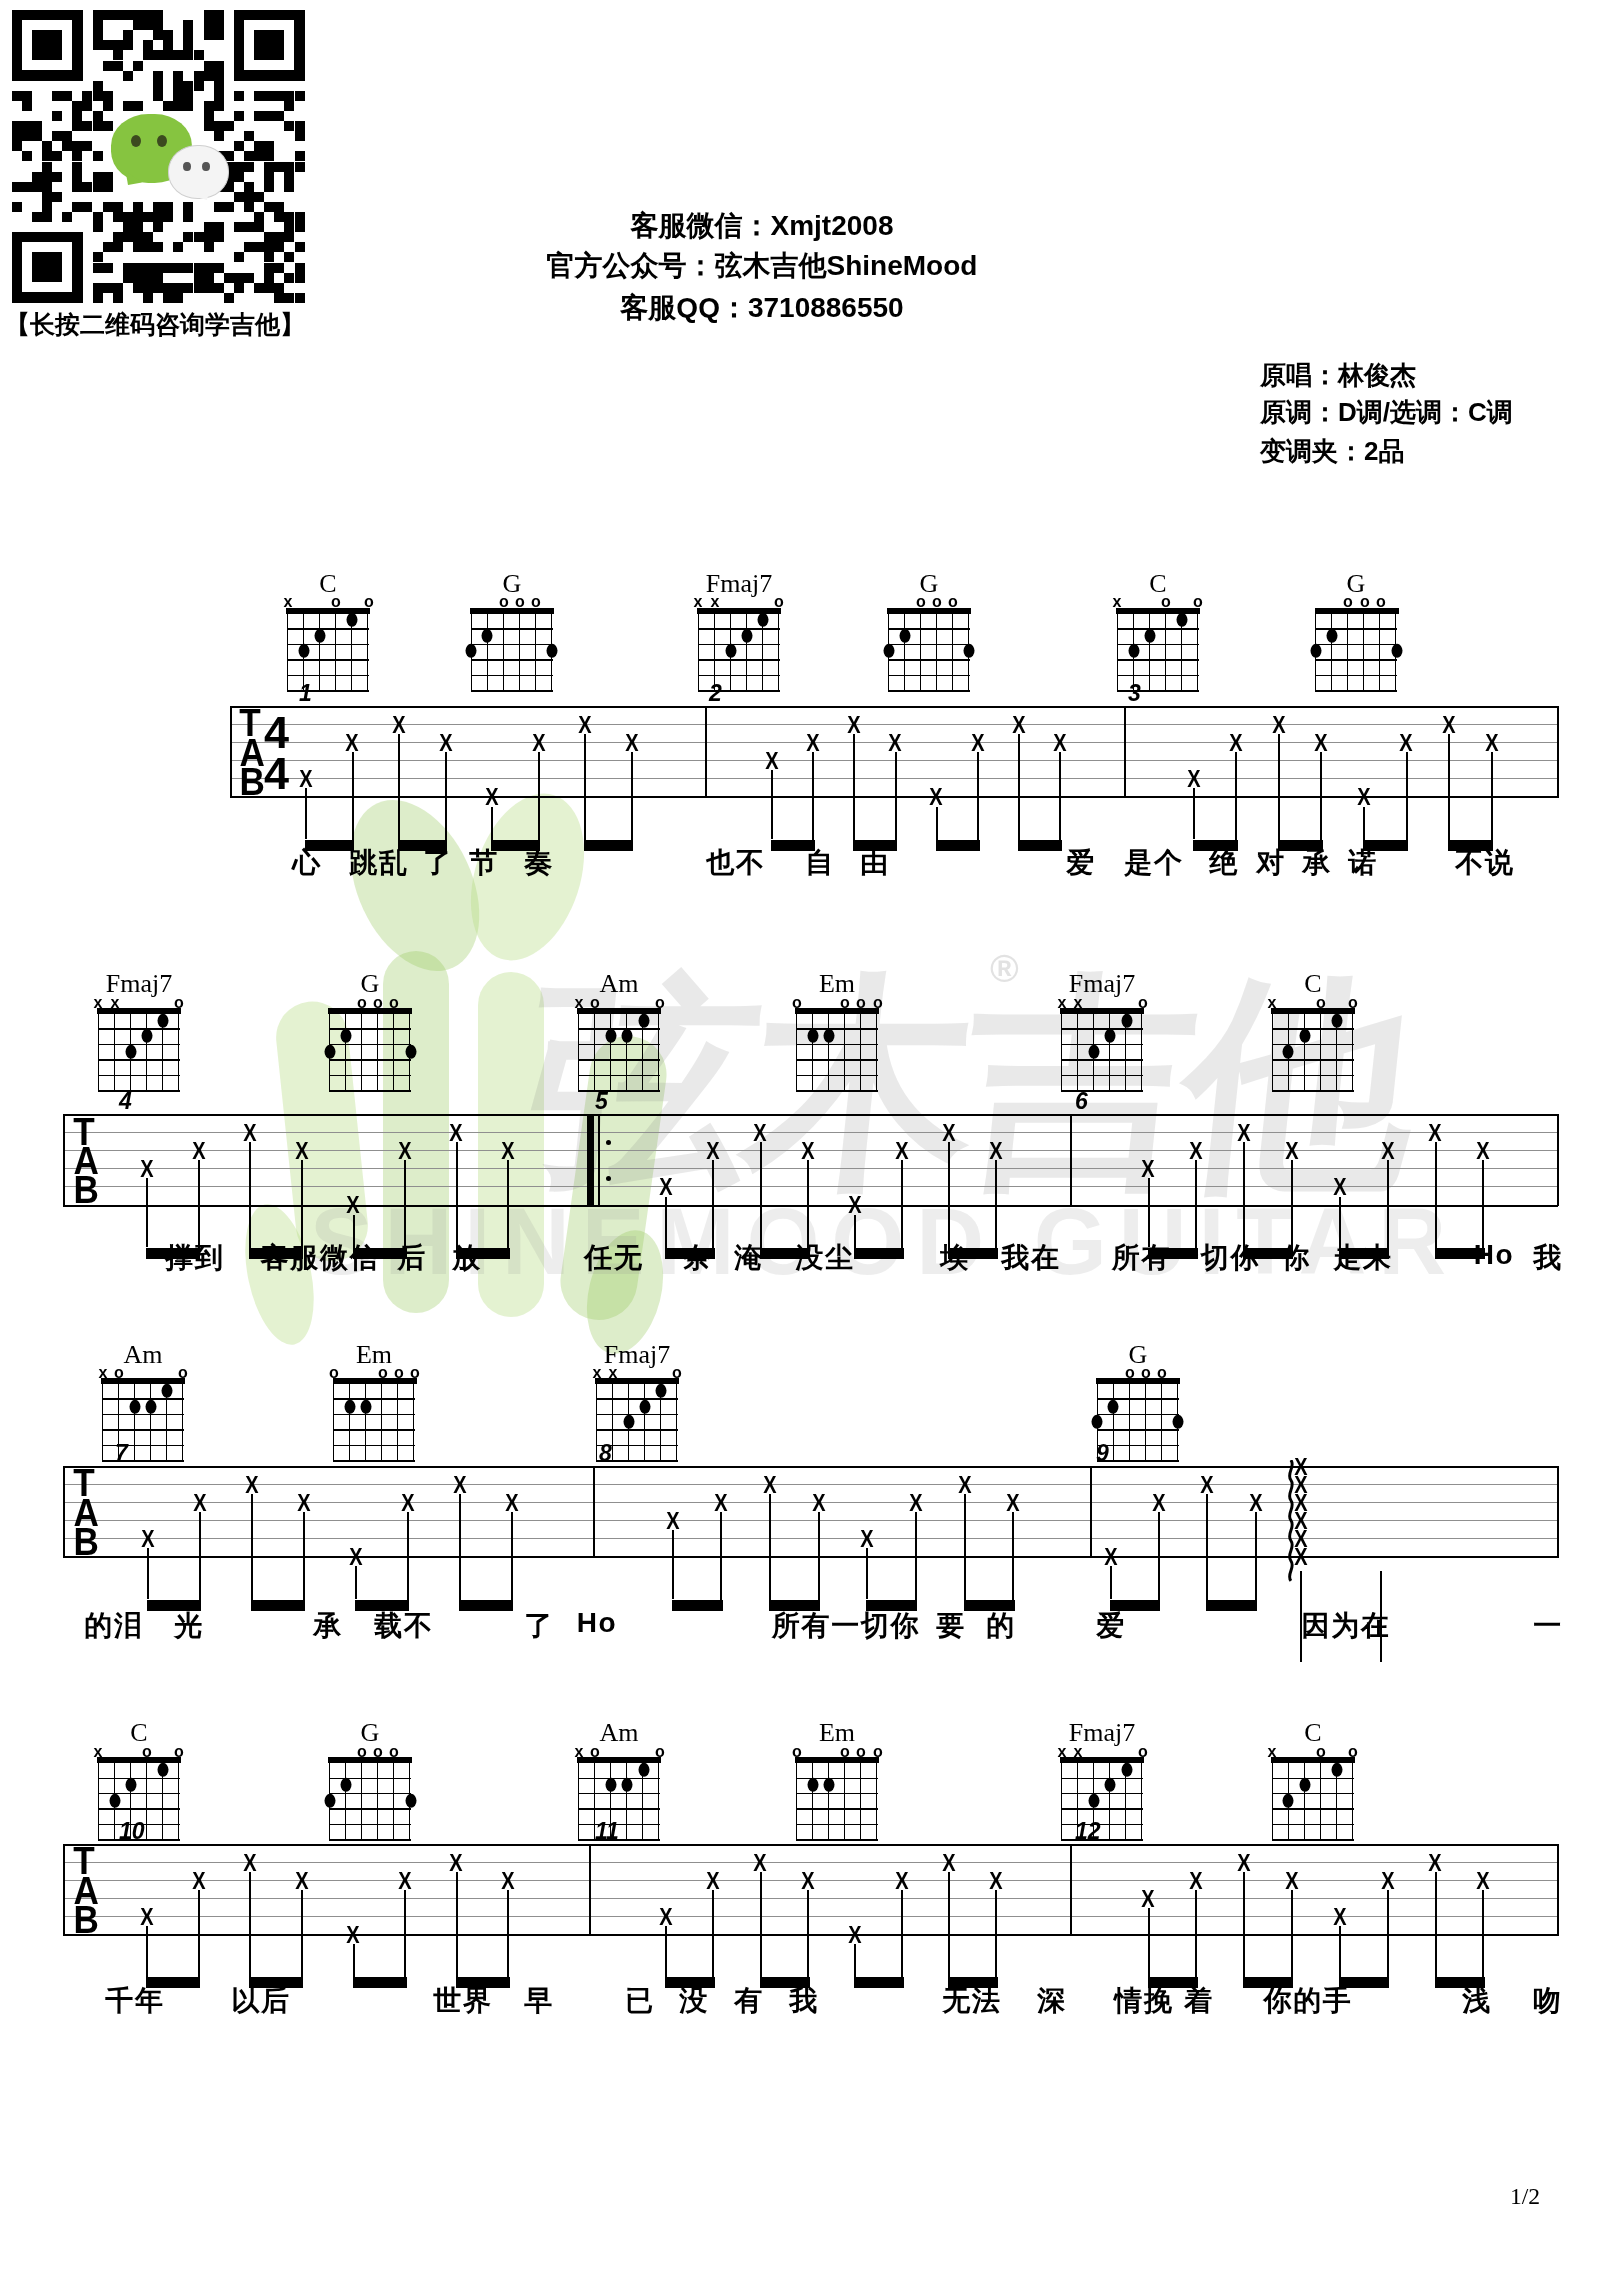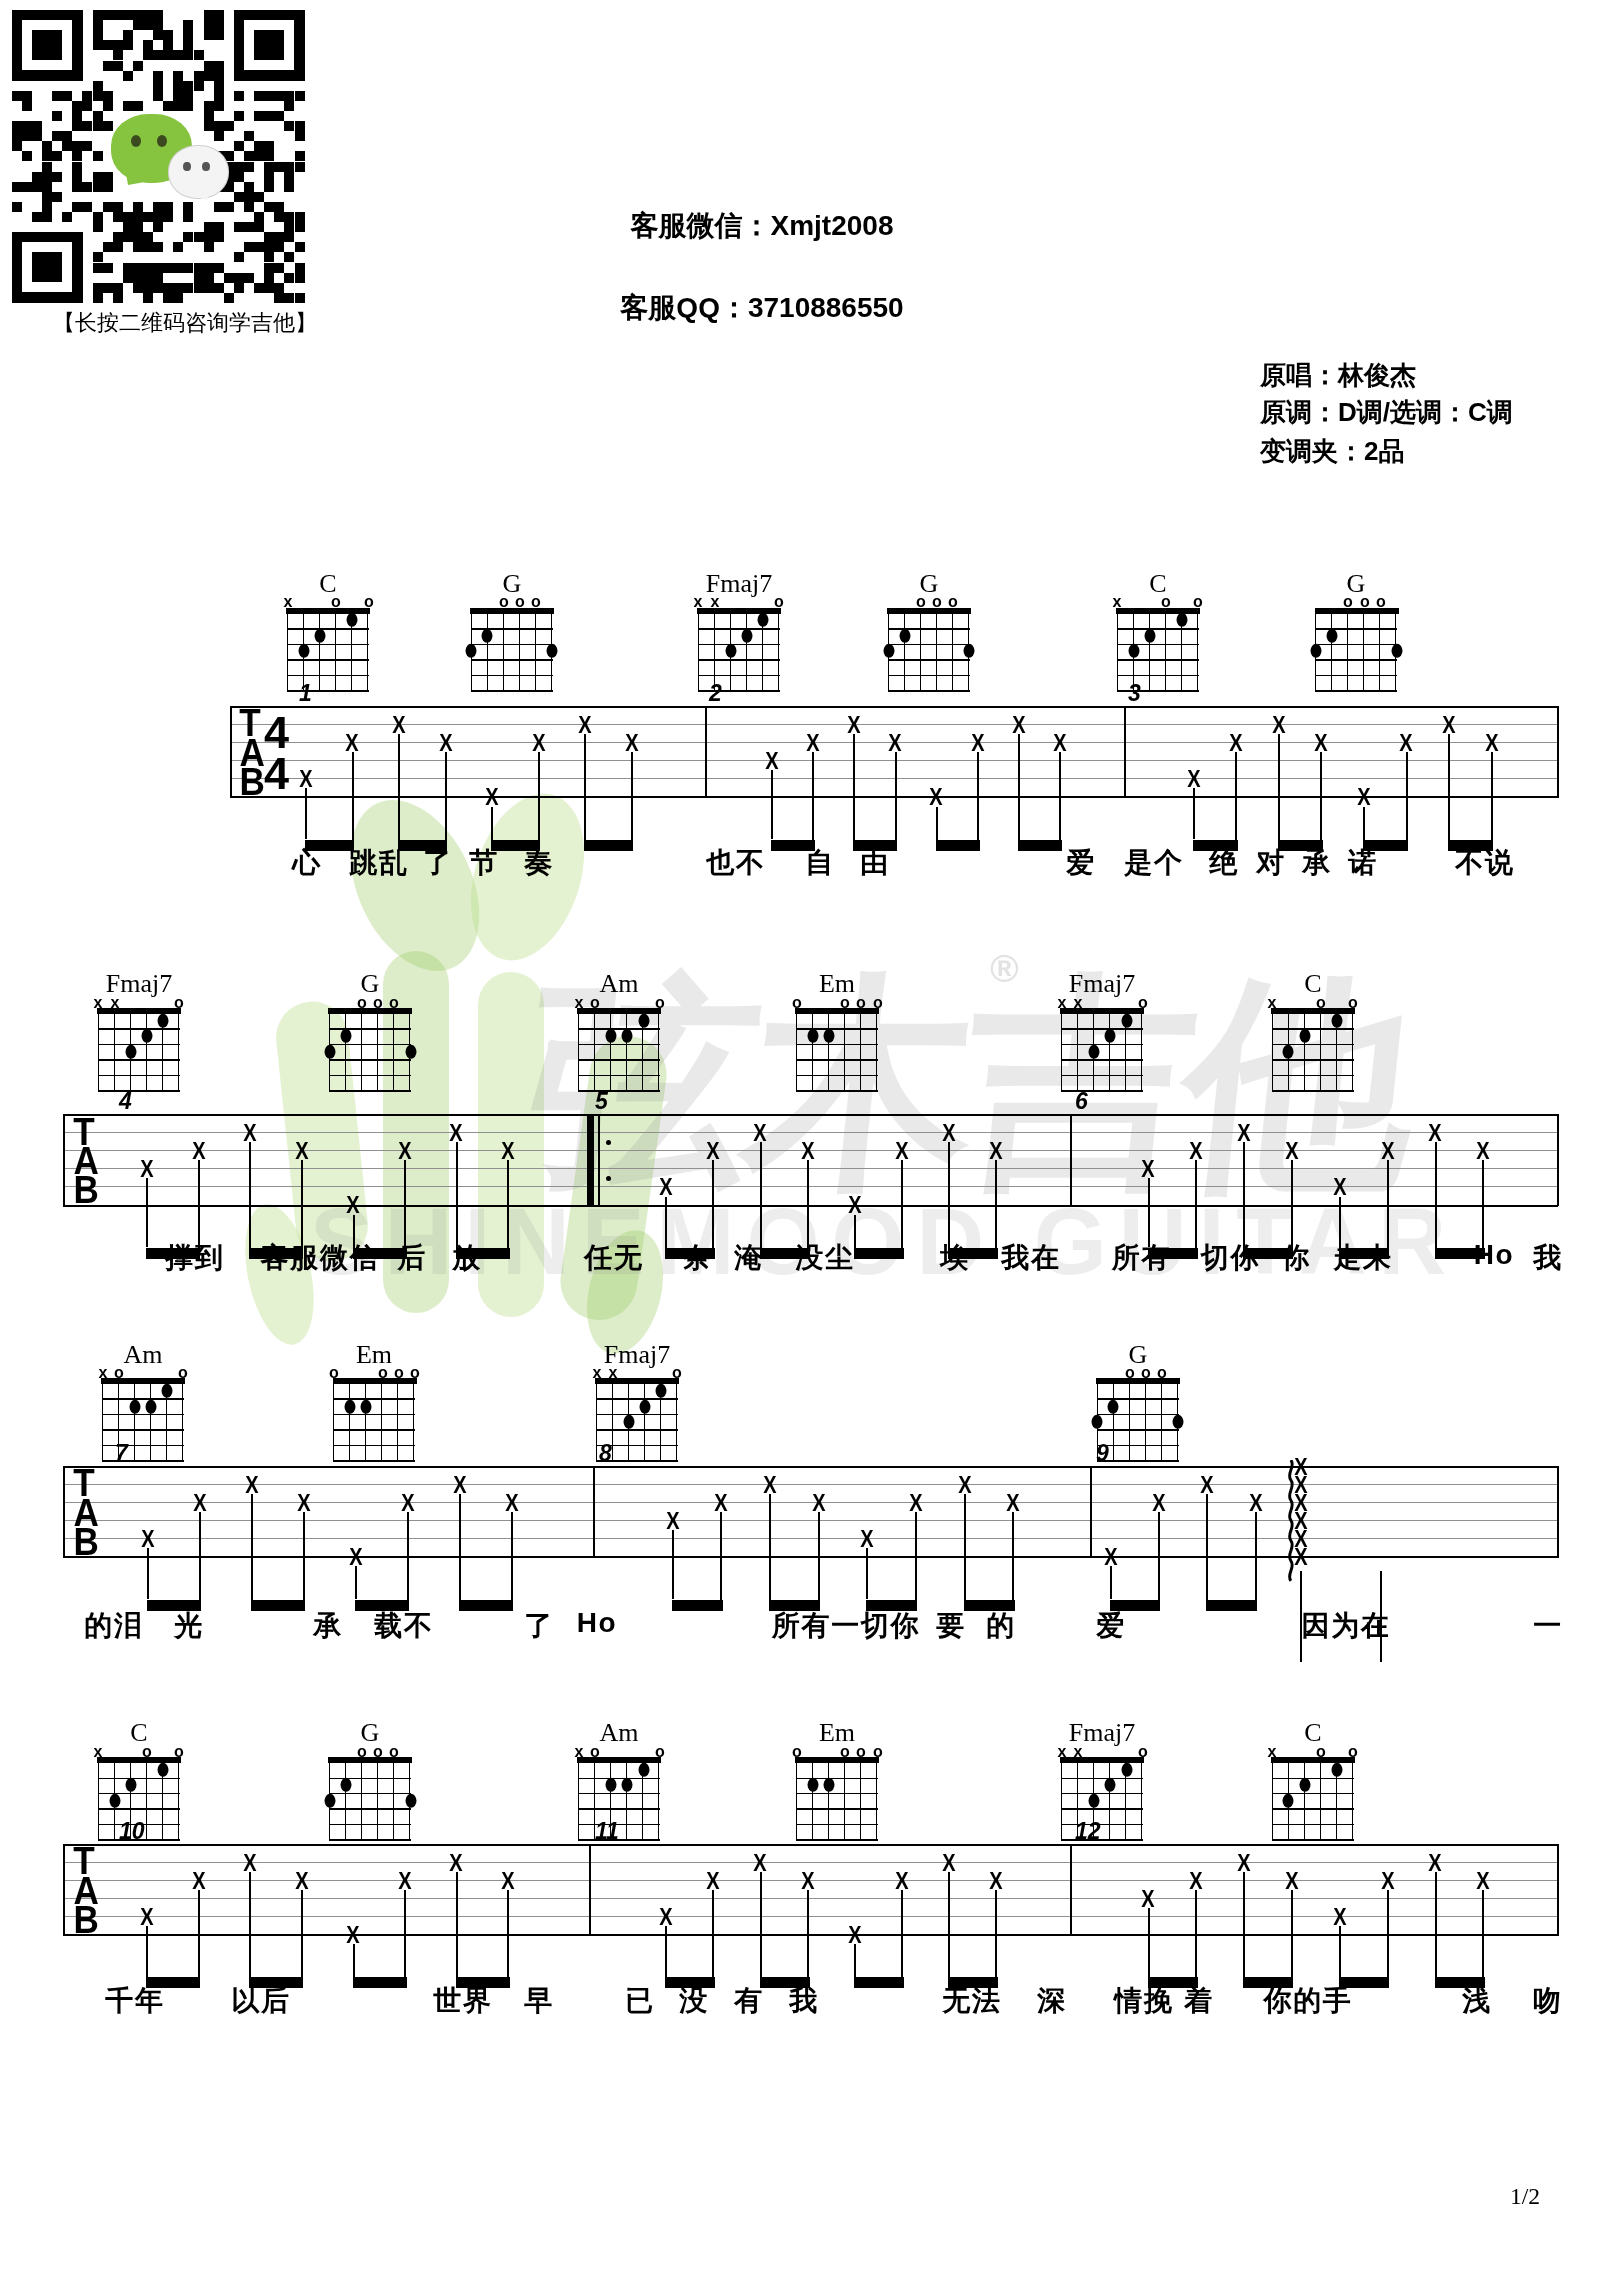--- a/index.html
+++ b/index.html
@@ -5,21 +5,21 @@
   html,body{margin:0;padding:0;background:#fff;}
   .page{position:relative;width:1623px;height:2295px;background:#ffffff;
         font-family:"Liberation Sans",sans-serif;color:#000;overflow:hidden;}
   .abs{position:absolute;}
   
   .title{top:125px;left:762px;transform:translateX(-50%);font-size:52px;font-weight:900;letter-spacing:1.7px;white-space:nowrap;}
   .sub{left:762px;transform:translateX(-50%);font-size:28px;font-weight:bold;white-space:nowrap;}
   .sub1{top:207px;} .sub2{top:247px;} .sub3{top:289px;}
   .meta{left:1260px;font-size:26px;font-weight:bold;white-space:nowrap;}
   .meta1{top:358px;} .meta2{top:395px;} .meta3{top:434px;}
-  .qr-caption{left:5px;top:308px;font-size:22px;font-weight:normal;white-space:nowrap;margin-left:48px;}
+  .qr-caption{left:5px;top:308px;font-size:25px;font-weight:bold;white-space:nowrap;}
   .qrm{background:#000;}
   
   .wm-cn{left:528px;top:932px;font-size:229px;font-weight:bold;letter-spacing:-10px;
          color:rgba(125,125,125,0.17);transform:skewX(-6deg);white-space:nowrap;z-index:1;}
   .wm-reg{left:990px;top:947px;font-size:39px;font-weight:bold;color:rgba(125,125,125,0.22);z-index:1;}
   .wm-en{left:310px;top:1188px;font-size:94px;font-weight:bold;letter-spacing:11.8px;
          color:rgba(140,140,140,0.16);white-space:nowrap;z-index:1;}
   .wm-shape{z-index:0;}
   
   .staff-line-dark{background:#000;height:1.9px;z-index:2;}
@@ -48,20 +48,21 @@
 </head>
 <body>
 
 <div class="page" id="sheet">
 
   <div class="abs wm-cn">弦木吉他</div>
   <div class="abs wm-reg">®</div>
   <div class="abs wm-en">SHINEMOOD GUITAR</div>
 
   <div class="abs sub sub1">客服微信：Xmjt2008</div>
+  <div class="abs sub sub2">官方公众号：弦木吉他ShineMood</div>
   <div class="abs sub sub3">客服QQ：3710886550</div>
   <div class="abs qr-caption">【长按二维码咨询学吉他】</div>
   <div class="abs meta meta1">原唱：林俊杰</div>
   <div class="abs meta meta2">原调：D调/选调：C调</div>
   <div class="abs meta meta3">变调夹：2品</div>
 
   <div class="abs pagenum">1/2</div>
 <div class="abs wm-shape" style="left: 358px; top: 795px; width: 114px; height: 181px; background: rgba(150, 200, 90, 0.32); border-radius: 50%; transform: rotate(-25deg);"></div>
     <div class="abs wm-shape" style="left: 475px; top: 791px; width: 105px; height: 172px; background: rgba(183, 220, 135, 0.38); border-radius: 50%; transform: rotate(18deg);"></div>
     <div class="abs wm-shape" style="left: 286px; top: 1001px; width: 72px; height: 261px; background: rgba(183, 220, 135, 0.38); border-radius: 40px; transform: rotate(-6deg);"></div>

